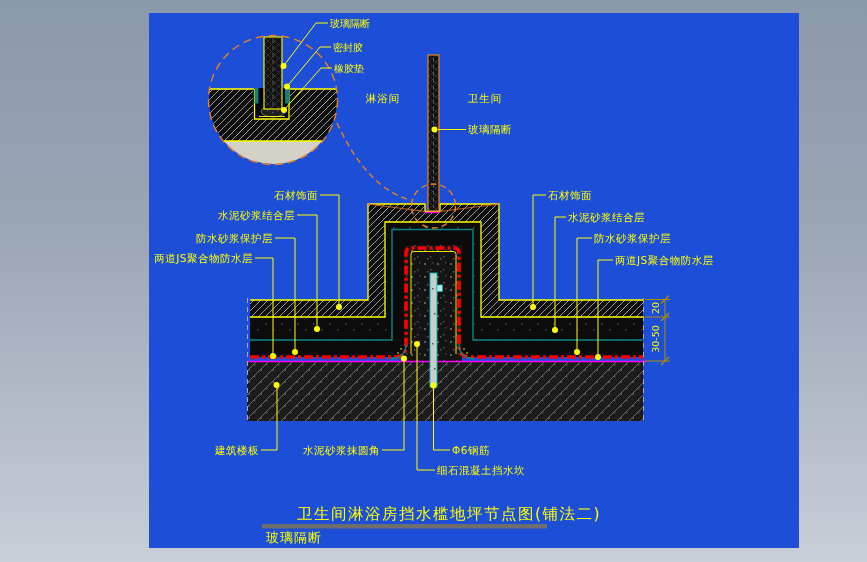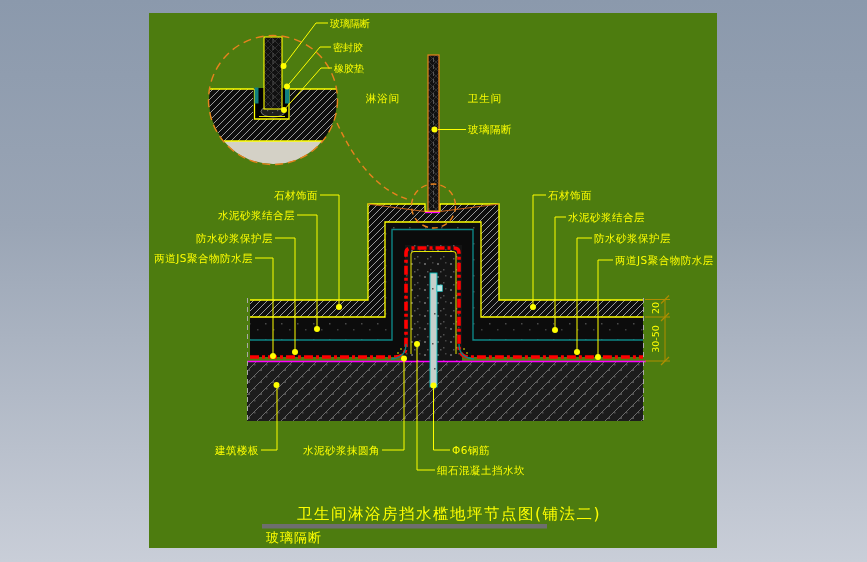--- a/index.html
+++ b/index.html
@@ -3,22 +3,22 @@
 <meta charset="utf-8">
 <style>
   html,body{margin:0;padding:0;}
   body{
     width:867px;height:562px;overflow:hidden;
     font-family:"DejaVu Sans",sans-serif;
     background:linear-gradient(180deg,#8B99AC 0%,#9AA5B5 40%,#C9CED8 100%);
     position:relative;
   }
   #cad-canvas{
-    position:absolute;left:149px;top:13px;width:568px;height:535px;
-    background:#4d7c0f;
+    position:absolute;left:149px;top:13px;width:650px;height:535px;
+    background:#1d4ed8;
   }
   svg text{fill:#FFFF00;font-family:"DejaVu Sans",sans-serif;}
   .lbl{font-size:10.5px;letter-spacing:0.5px;}
   .lbl-sm{font-size:10px;}
   .room{font-size:10.5px;letter-spacing:1px;}
   .title-t{font-size:15.5px;letter-spacing:1.5px;}
   .next-t{font-size:13px;letter-spacing:1px;}
   .dim-t{font-size:9.5px;}
   .leader{stroke:#FFFF00;stroke-width:1;fill:none;}
   .dot{fill:#FFFF00;}

